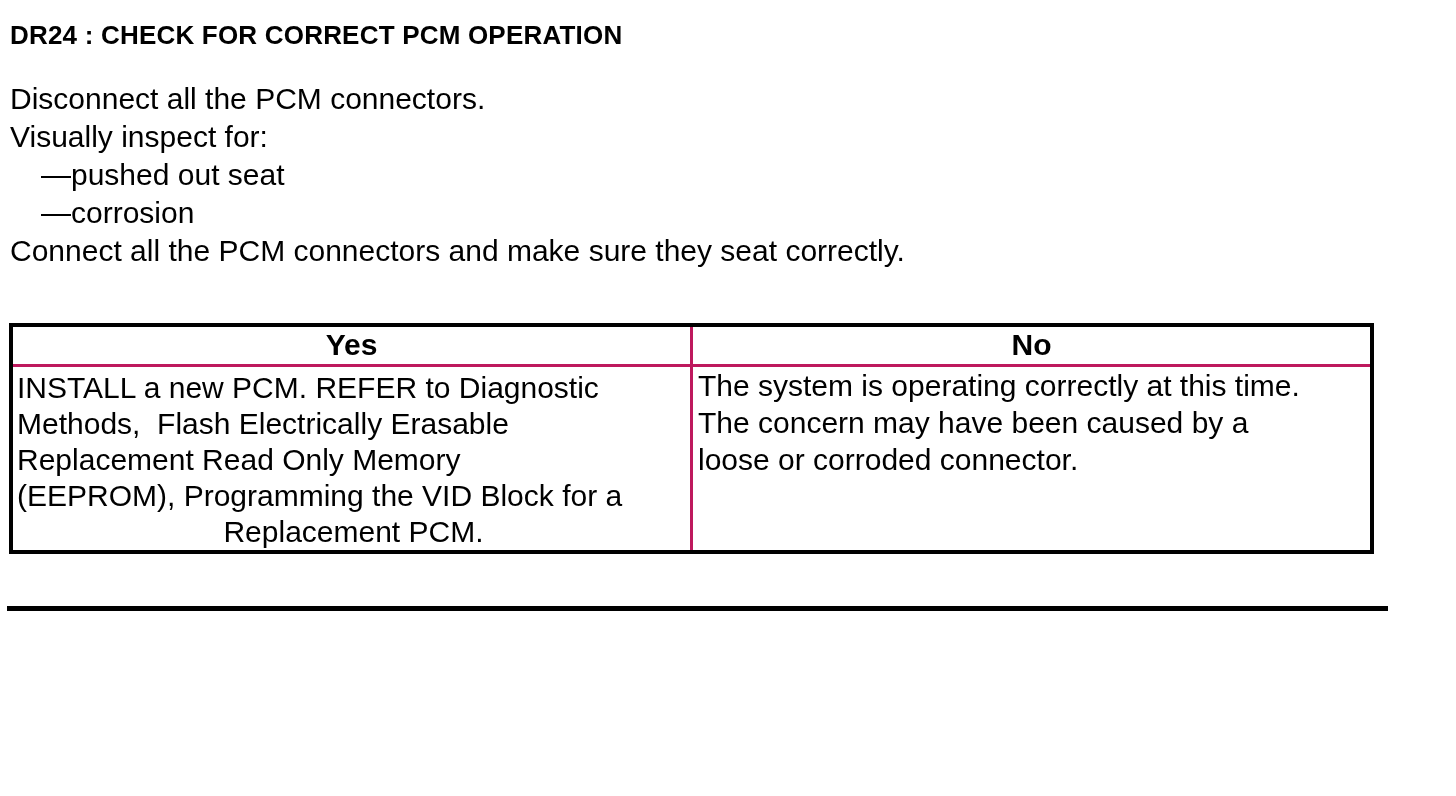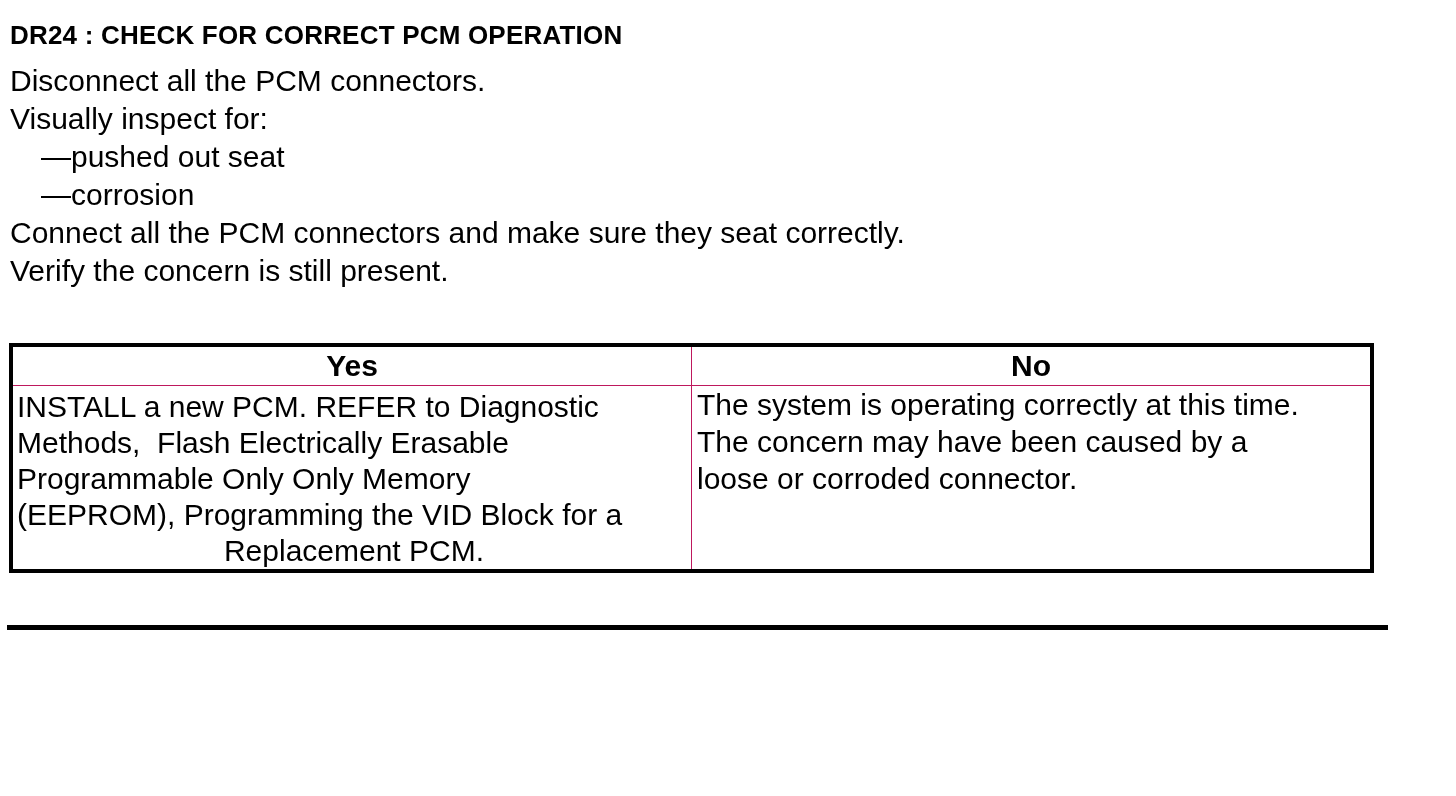--- a/index.html
+++ b/index.html
@@ -20,36 +20,36 @@
     font-weight: bold;
     line-height: 34px;
     letter-spacing: 0.2px;
     white-space: pre;
   }
   .body-line {
     font-size: 30px;
     line-height: 38px;
     white-space: pre;
   }
-  .mt16 { margin-top: 10px; }
+  .mt16 { margin-top: 28px; }
   .mt10 { }
   .indent { padding-left: 31px; }
   .bold { font-weight: bold; }
 
   table.decision-table {
     margin-top: 53px;
     margin-left: -1px;
     width: 1365px;
     border-collapse: collapse;
     table-layout: fixed;
     border: 4px solid #000000;
   }
   table.decision-table th,
   table.decision-table td {
-    border: 1px solid #be185d;
+    border: 3px solid #be185d;
     width: 50%;
   }
   table.decision-table th {
     font-size: 30px;
     font-weight: bold;
     height: 40px;
     line-height: 36px;
     text-align: center;
     vertical-align: middle;
   }
@@ -91,36 +91,35 @@
 
   <div class="body-line mt10">Visually inspect for:</div>
 
   <div class="body-line indent">—pushed out seat</div>
 
   <div class="body-line indent">—corrosion</div>
 
   <div class="body-line mt10">Connect all the PCM connectors and make sure they seat correctly.</div>
 
 
-  <div class="body-line mt10">Verify the concern is still present.</div>
 
 
   <table class="decision-table">
     <thead>
       <tr>
         <th>Yes</th>
         <th>No</th>
       </tr>
     </thead>
     <tbody>
       <tr>
         <td class="yes-cell">
           <div class="cell-line">INSTALL a new PCM. REFER to Diagnostic</div>
           <div class="cell-line">Methods,  Flash Electrically Erasable</div>
-          <div class="cell-line">Programmable Only Only Memory</div>
+          <div class="cell-line">Replacement Read Only Memory</div>
           <div class="cell-line">(EEPROM), Programming the VID Block for a</div>
           <div class="cell-line center">Replacement PCM.</div>
         </td>
         <td class="no-cell">
           <div class="cell-line">The system is operating correctly at this time.</div>
           <div class="cell-line">The concern may have been caused by a</div>
           <div class="cell-line">loose or corroded connector.</div>
         </td>
       </tr>
     </tbody>

